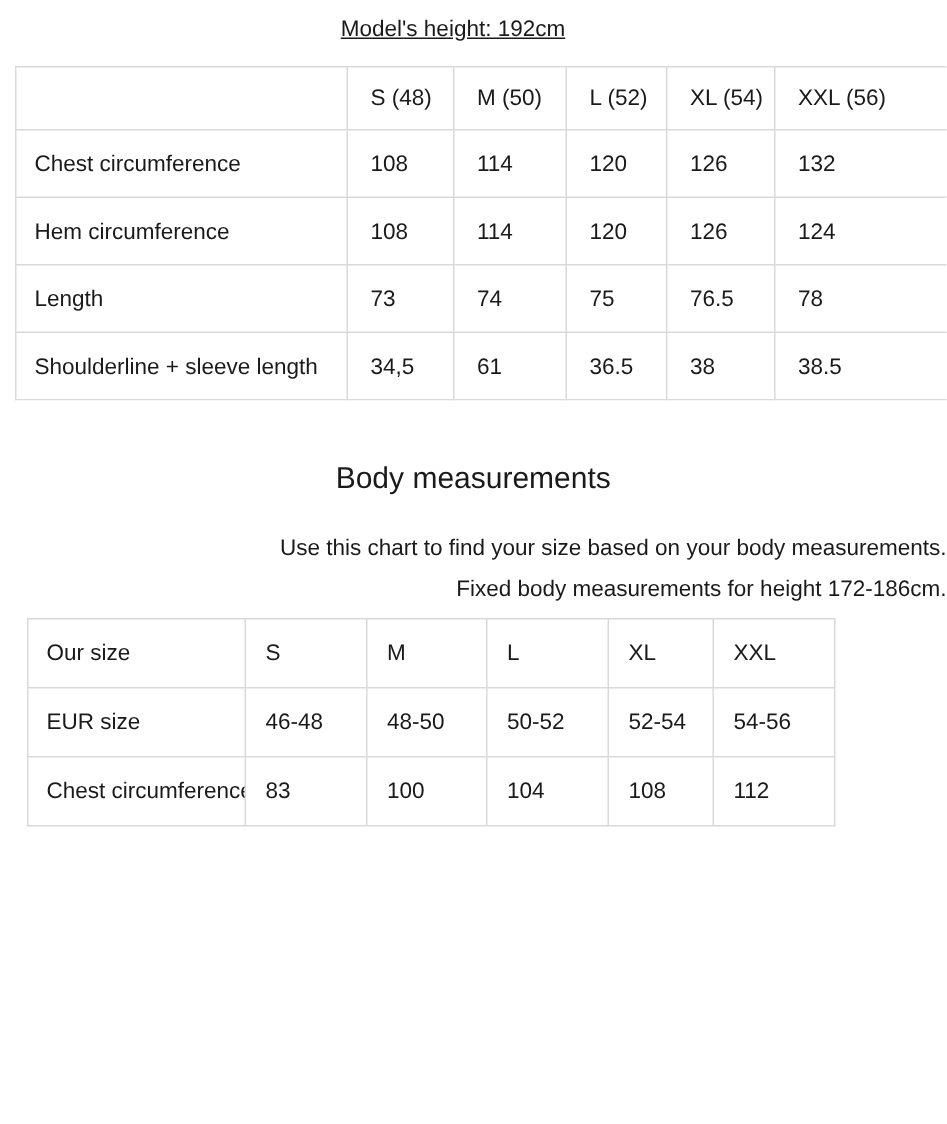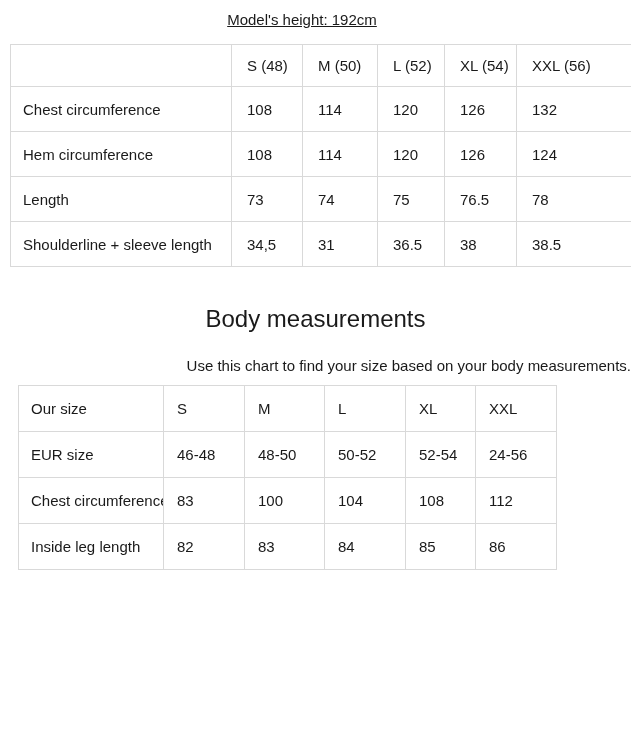--- a/index.html
+++ b/index.html
@@ -39,21 +39,21 @@
     white-space: nowrap;
     overflow: hidden;
   }
   .garment-table { width: 656px; }
   .garment-table th { height: 42px; padding: 0 0 0 15px; }
   .garment-table td { height: 45px; padding: 0 0 0 15px; }
   .garment-table .c-label, .body-table .c-label { padding-left: 12px; border-radius: 18px; }
   .section-heading {
     margin: 40px 0 0;
     text-align: center;
-    font-size: 24px;
+    font-size: 20px;
     font-weight: normal;
     line-height: 24px;
     color: #1a1a1a;
   }
   .section-desc {
     margin: 21px 0 0;
     text-align: right;
     line-height: 27px;
   }
   .body-table { width: 538px; margin: 6px 0 0 18px; padding-left: 41px; }
@@ -107,33 +107,34 @@
         <td class="c-label">Length</td>
         <td>73</td>
         <td>74</td>
         <td>75</td>
         <td>76.5</td>
         <td>78</td>
       </tr>
       <tr>
         <td class="c-label">Shoulderline + sleeve length</td>
         <td>34,5</td>
-        <td>31</td>
+        <td>61</td>
         <td>36.5</td>
         <td>38</td>
         <td>38.5</td>
       </tr>
     </tbody>
   </table>
 </div>
 
 <div class="section-heading">Body measurements</div>
 
 <div class="section-desc">
   <div>Use this chart to find your size based on your body measurements.</div>
+  <div>Fixed body measurements for height 172-186cm.</div>
 </div>
 
 <table class="body-table">
   <colgroup>
     <col style="width:145px">
       <col style="width:81px">
       <col style="width:80px">
     <col style="width:81px">
       <col style="width:70px">
       <col style="width:81px">
@@ -146,32 +147,24 @@
       <td>L</td>
       <td>XL</td>
       <td>XXL</td>
     </tr>
     <tr>
       <td class="c-label">EUR size</td>
       <td>46-48</td>
       <td>48-50</td>
       <td>50-52</td>
       <td>52-54</td>
-      <td>24-56</td>
+      <td>54-56</td>
     </tr>
     <tr>
       <td class="c-label">Chest circumference</td>
       <td>83</td>
       <td>100</td>
       <td>104</td>
       <td>108</td>
       <td>112</td>
     </tr>
-    <tr>
-      <td class="c-label">Inside leg length</td>
-      <td>82</td>
-      <td>83</td>
-      <td>84</td>
-      <td>85</td>
-      <td>86</td>
-    </tr>
   </tbody>
 </table>
 
 </body></html>

